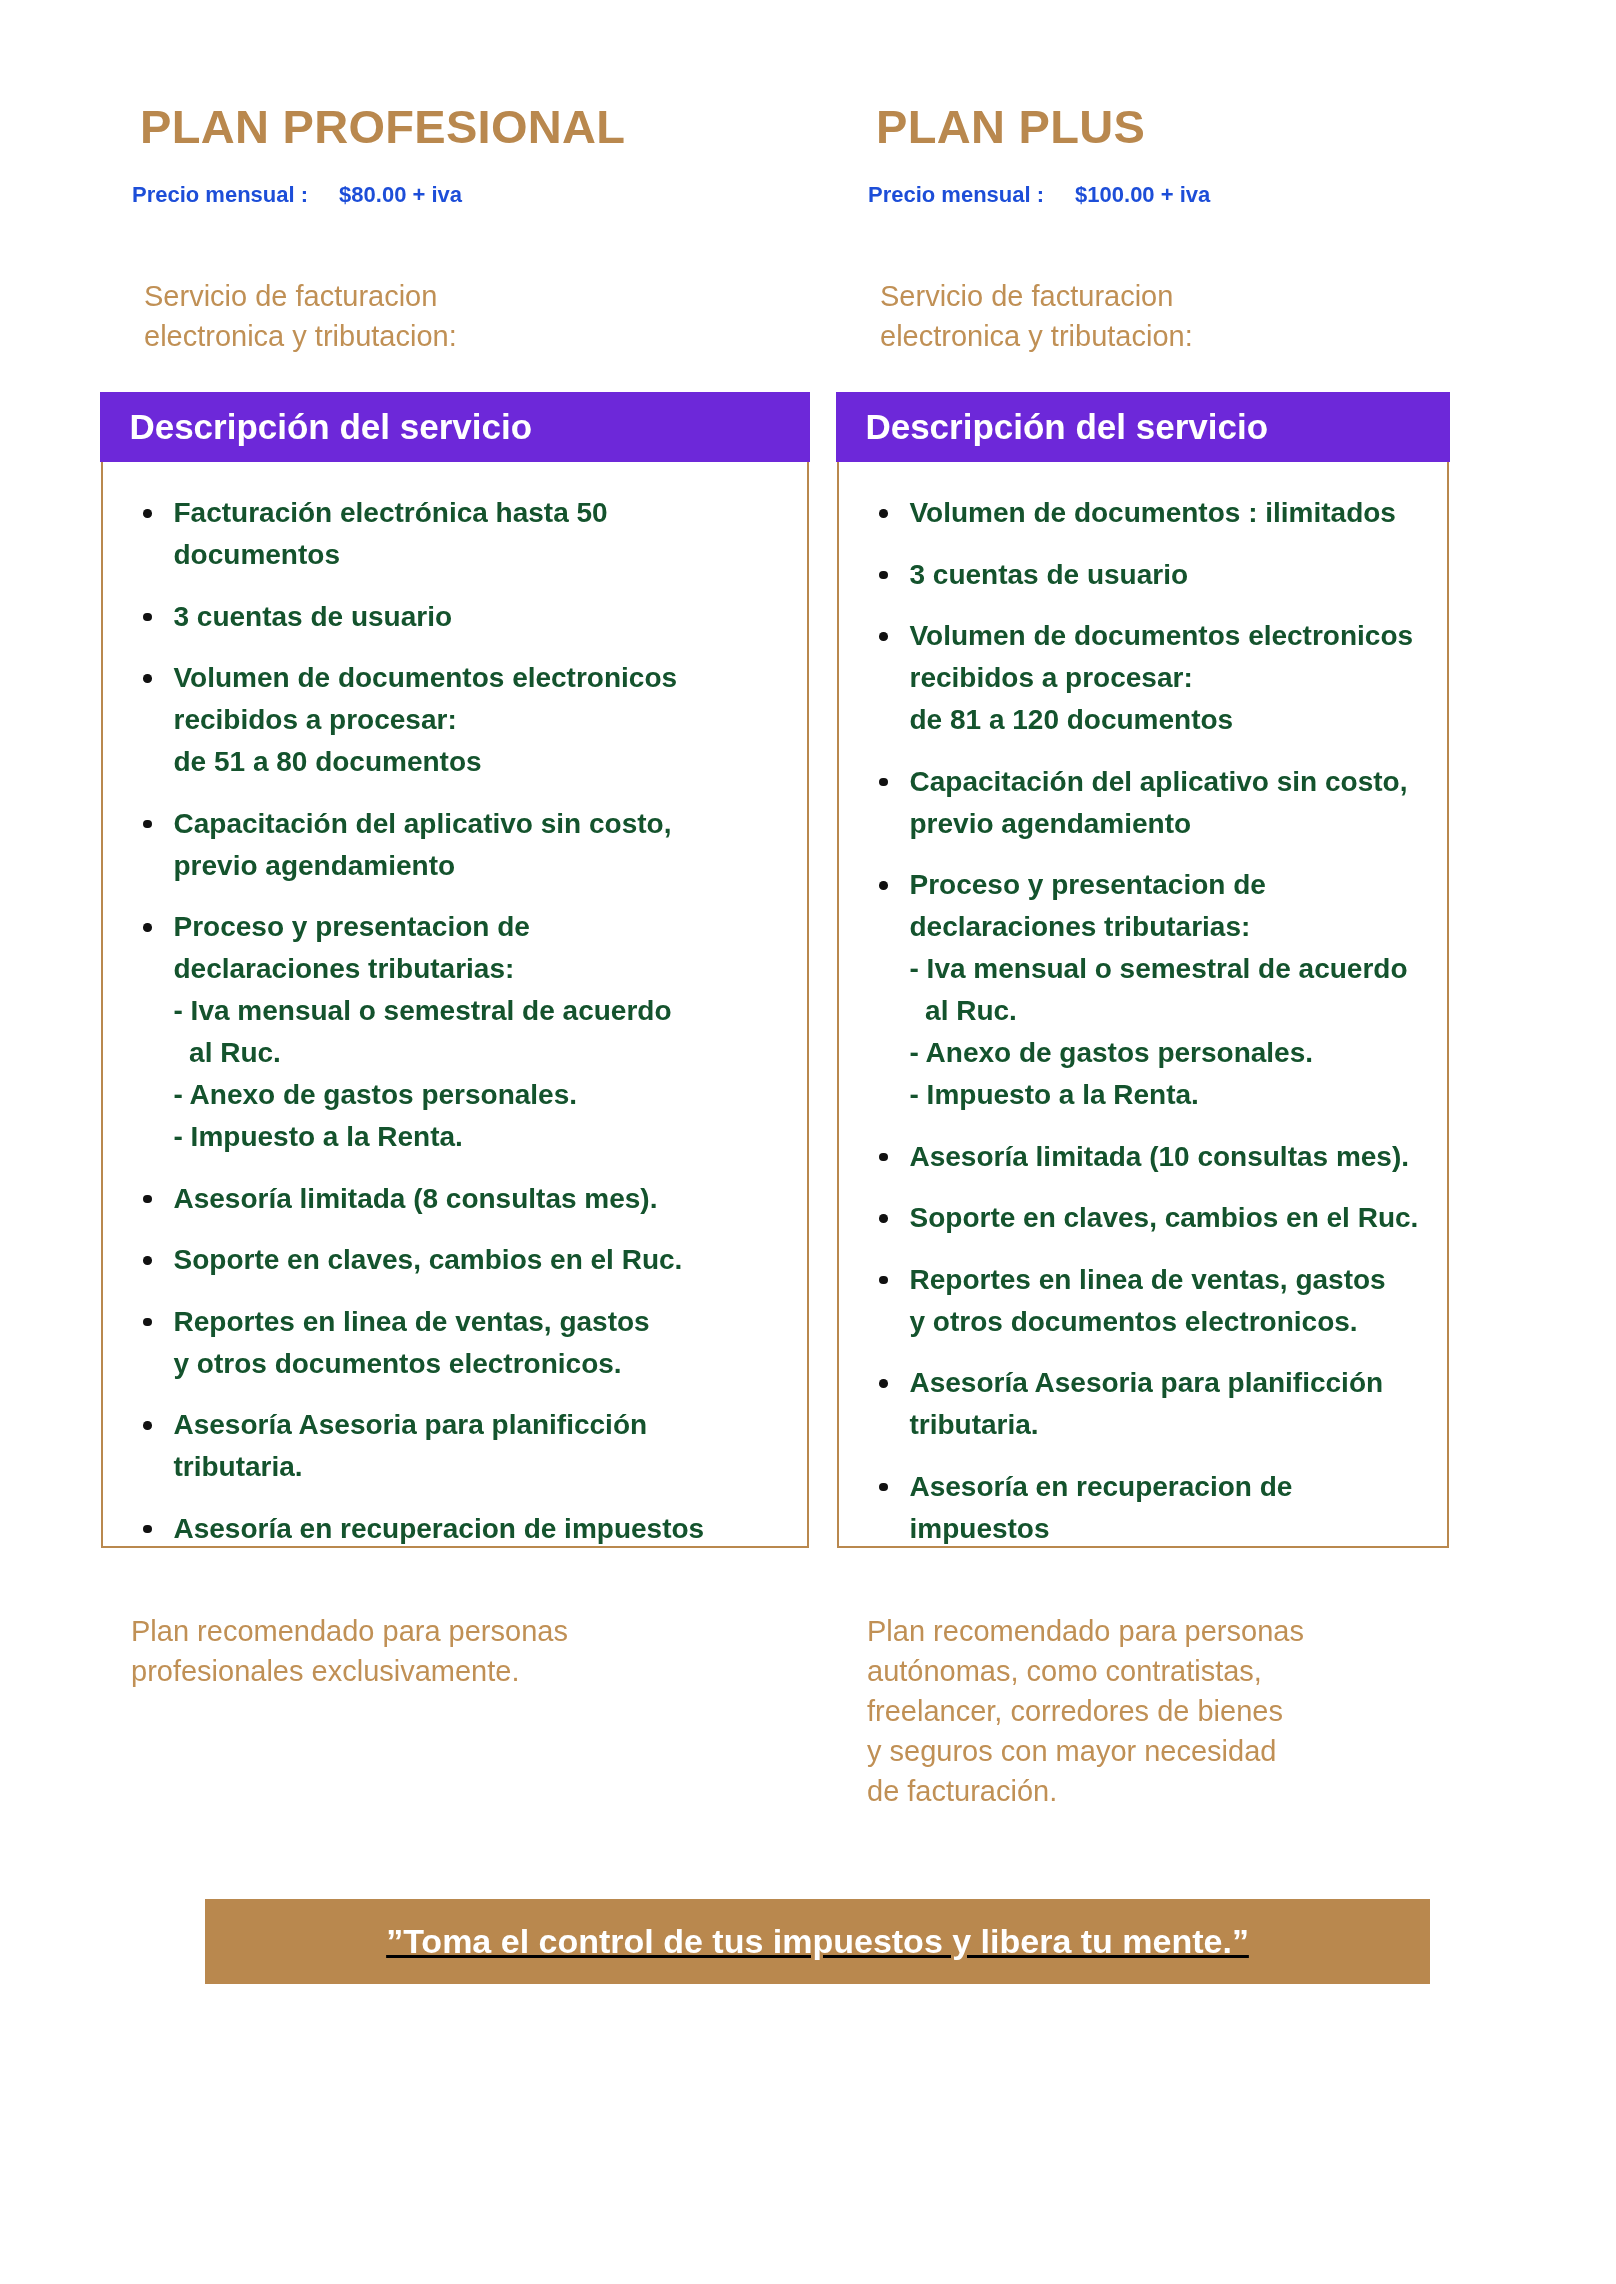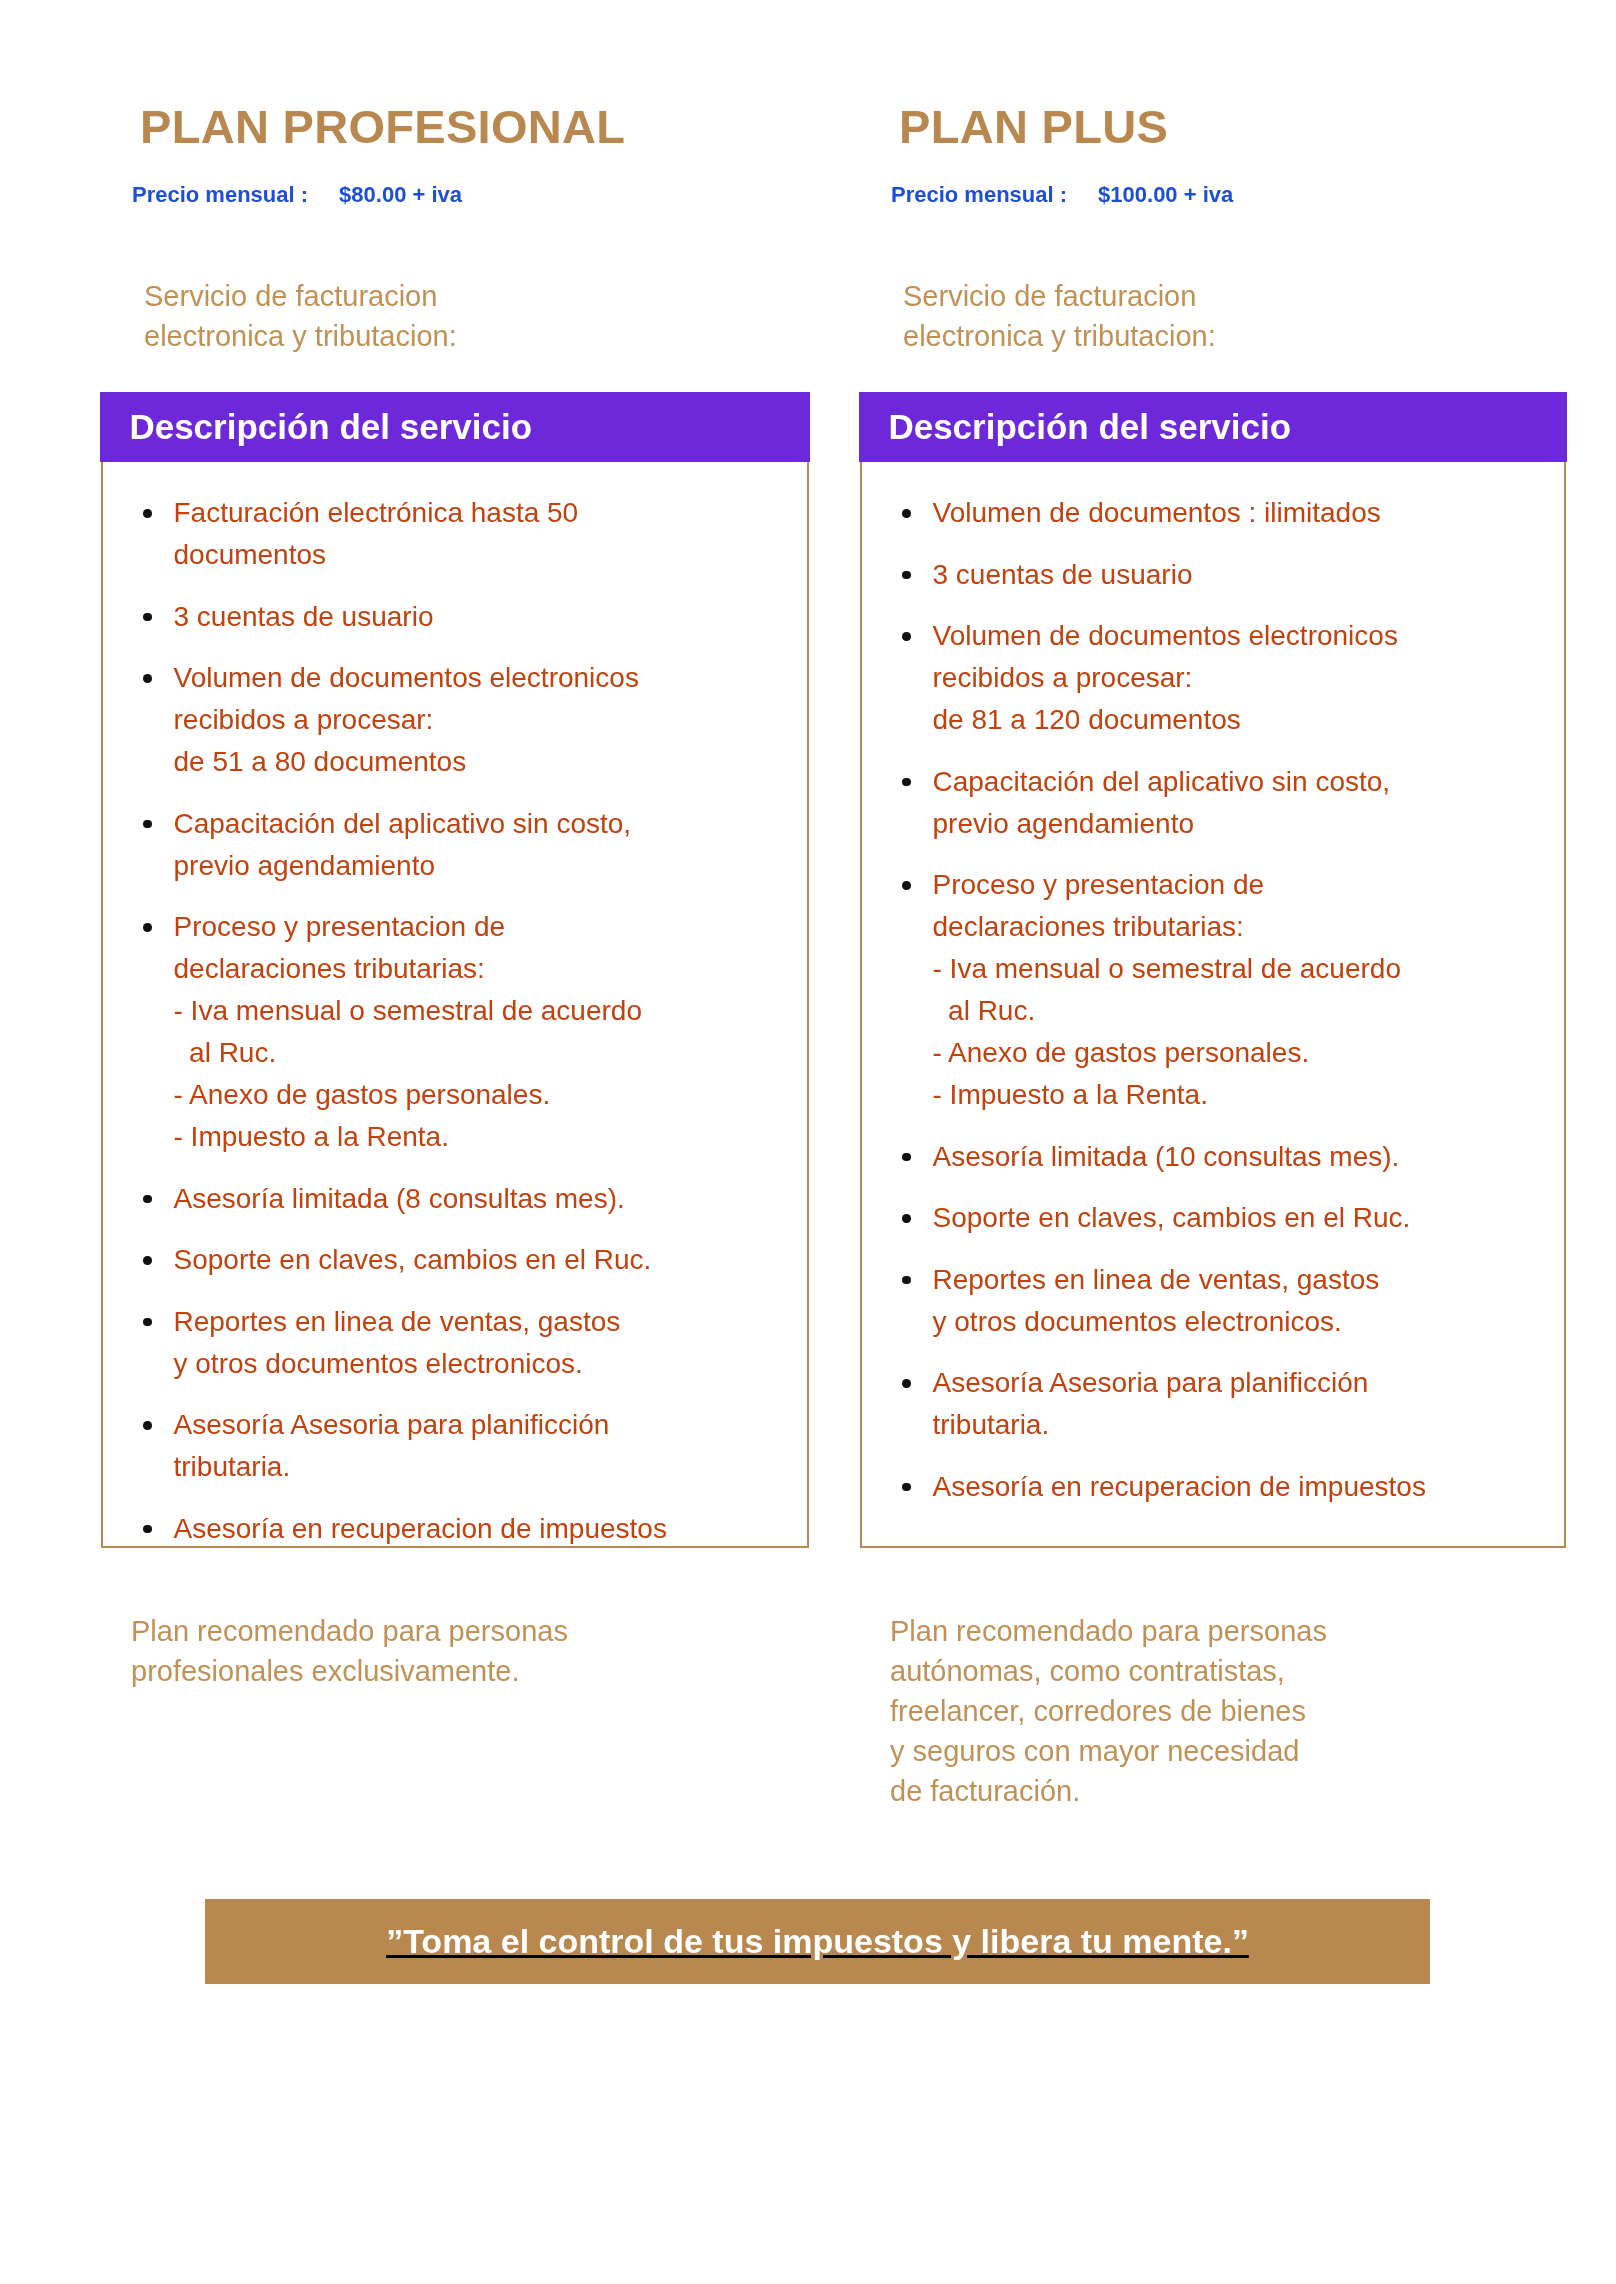--- a/index.html
+++ b/index.html
@@ -14,21 +14,21 @@
     height: 2284px;
     background: #ffffff;
     overflow: hidden;
   }
   .plan {
     position: absolute;
     top: 0;
     height: 1888px;
   }
   .plan-left  { left: 101px;  width: 708px; }
-  .plan-right { left: 860px; width: 706px; }
+  .plan-right { left: 837px; width: 612px; }
 
   .plan-title {
     position: absolute;
     top: 91px;
     left: 31px;
     margin: 8px;
     font-size: 47px;
     font-weight: 700;
     letter-spacing: 0.3px;
     color: #b9884e;
@@ -78,22 +78,22 @@
   }
   .bullet-list {
     margin: 0;
     padding: 30px 19.5px 0 40px;
     list-style: none;
   }
   .bullet {
     display: flex;
     margin-bottom: 19.5px;
     font-size: 28px;
-    font-weight: 400;
-    color: #c2410c;
+    font-weight: 700;
+    color: #14532d;
     line-height: 1.5;
   }
   .dot {
     flex: none;
     width: 8.5px;
     height: 8.5px;
     border-radius: 50%;
     background: #111111;
     margin-top: 17px;
     margin-right: 22px;

